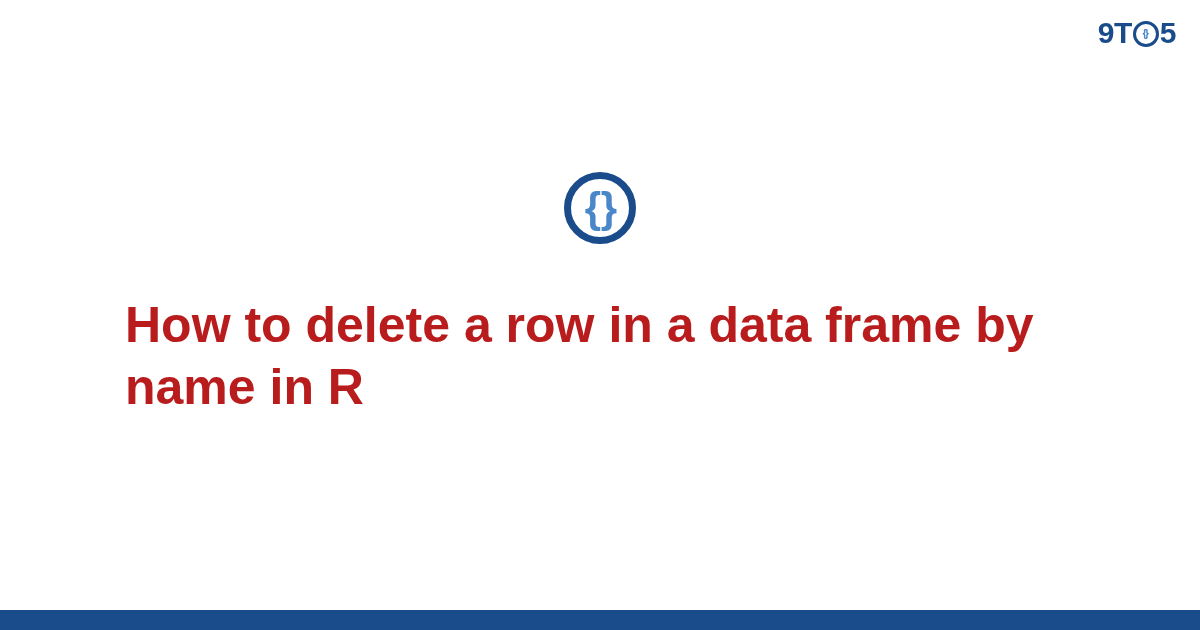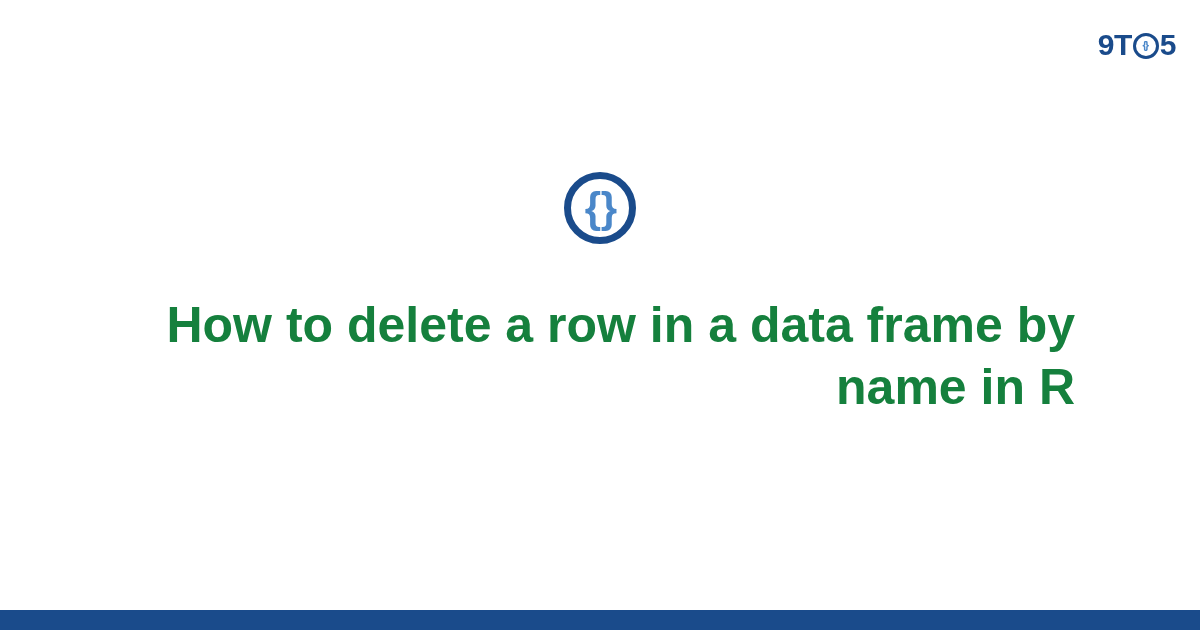--- a/index.html
+++ b/index.html
@@ -10,21 +10,21 @@
     body {
       width: 1200px;
       height: 630px;
       font-family: -apple-system, BlinkMacSystemFont, "Segoe UI", Helvetica, Arial, sans-serif;
       background: #ffffff;
       overflow: hidden;
       position: relative;
     }
     .header {
       position: absolute;
-      top: 28px;
+      top: 16px;
       right: 24px;
       display: flex;
       align-items: center;
       text-align: right;
     }
     .logo-text {
       font-size: 30px;
       font-weight: 500;
       display: flex;
       align-items: center;
@@ -89,22 +89,22 @@
       color: #4a87c9;
       letter-spacing: -6px;
       font-family: Arial, sans-serif;
       position: relative;
       left: -2px;
       line-height: 1;
     }
     .title {
       font-size: 50px;
       font-weight: 700;
-      color: #15803d;
-      text-align: right;
+      color: #b91c1c;
+      text-align: left;
       line-height: 1.25;
       max-width: 950px;
     }
     .footer-bar {
       position: absolute;
       bottom: 0;
       left: 0;
       right: 0;
       height: 20px;
       background: #1a4b8b;

